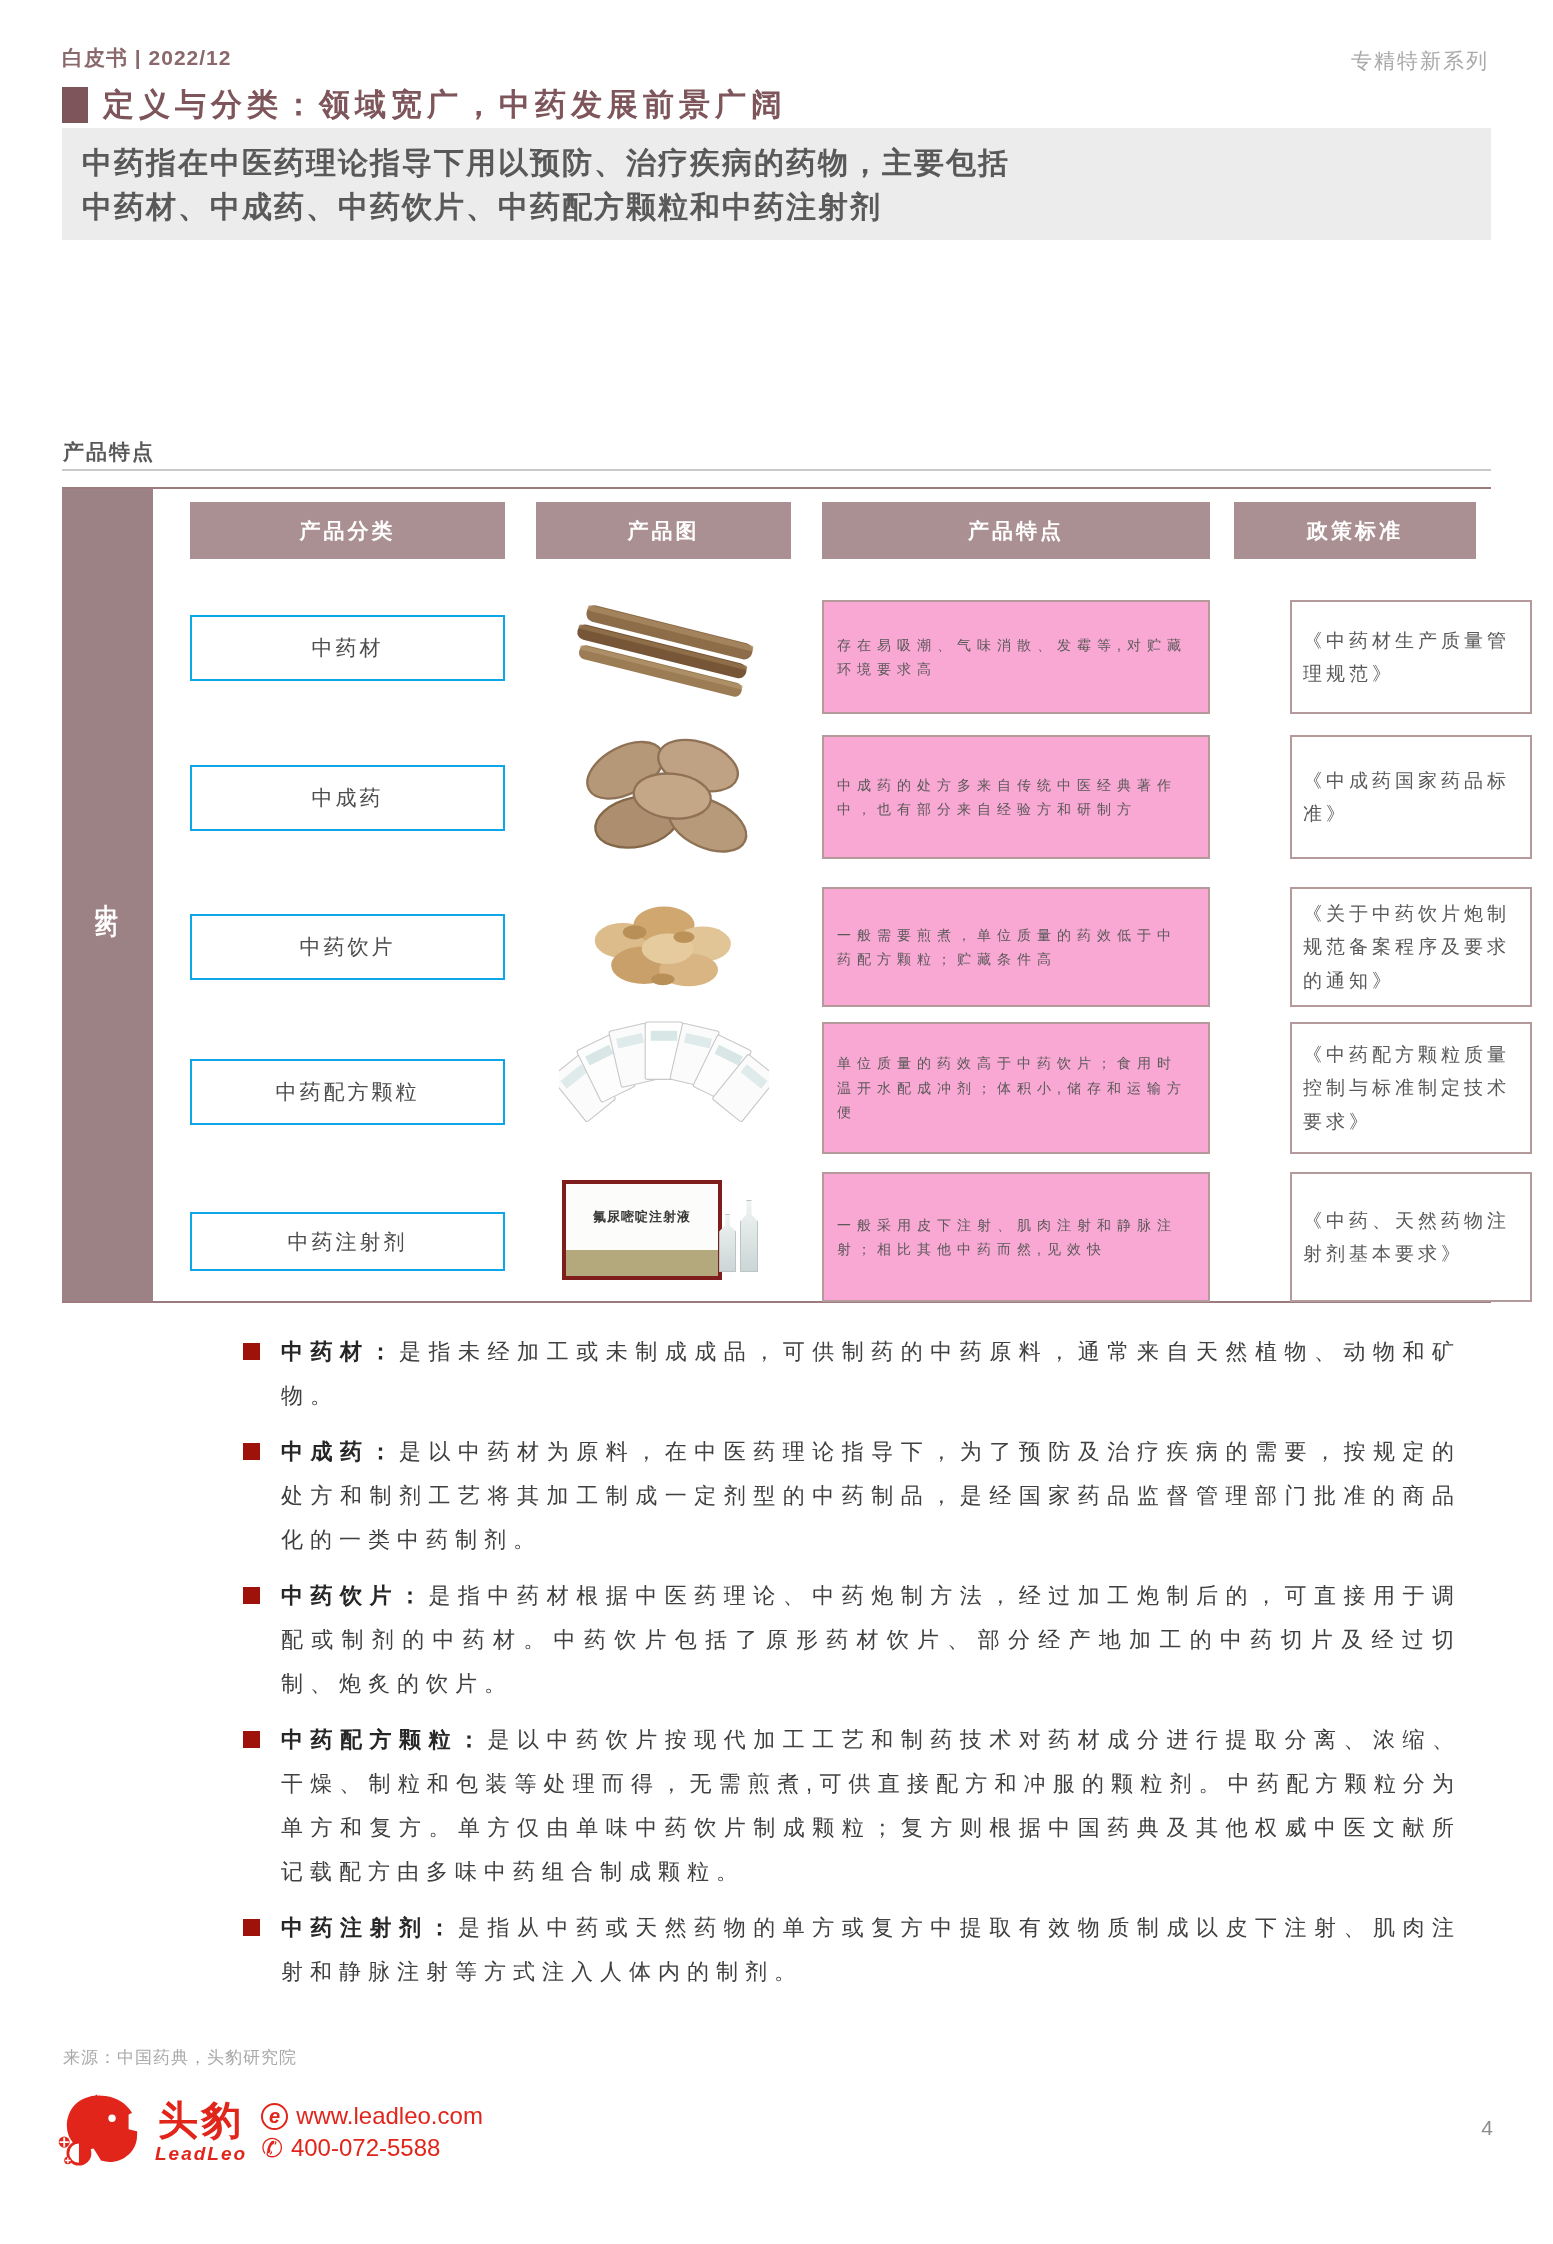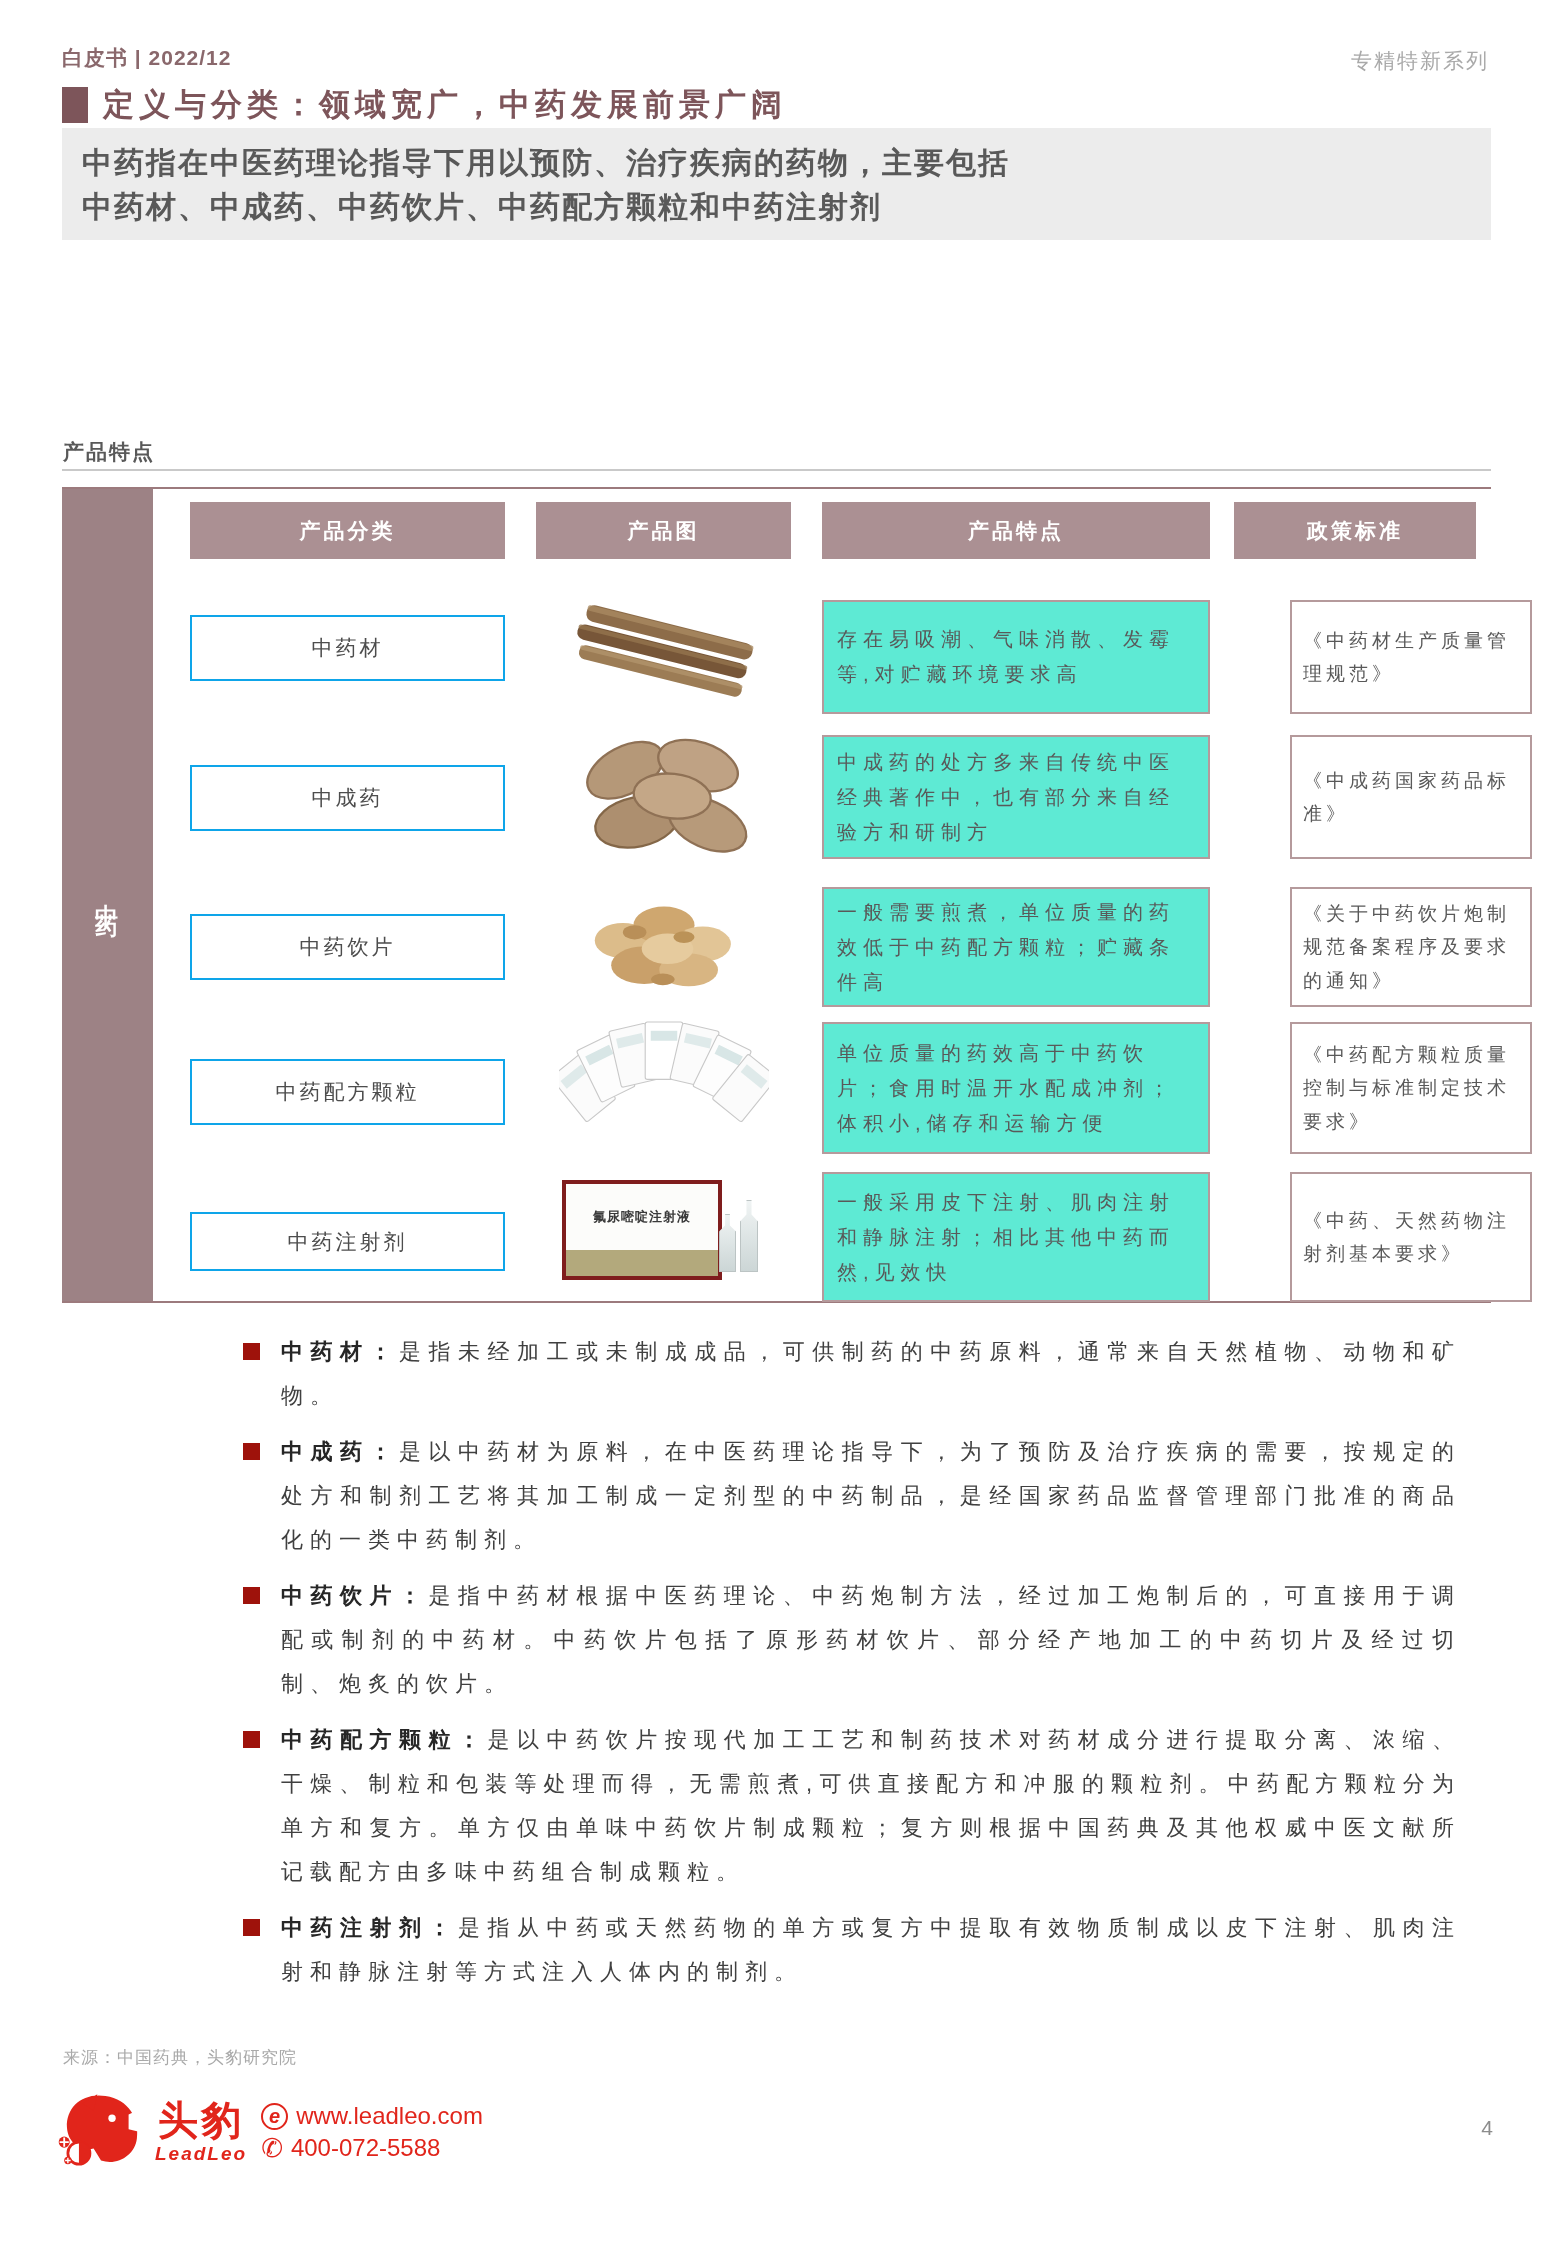--- a/index.html
+++ b/index.html
@@ -30,22 +30,22 @@
   .side{position:absolute;left:0;top:0;width:91px;height:100%;background:#9d8285;
         display:flex;align-items:center;justify-content:center;}
   .side-txt{writing-mode:vertical-rl;color:#fff;font-size:23px;font-weight:bold;letter-spacing:10px;}
 
   .thead{position:absolute;top:13px;height:57px;background:#ab9093;color:#fff;font-size:21px;font-weight:bold;
          display:flex;align-items:center;justify-content:center;letter-spacing:3px;text-align:center;}
   .th1{left:128px;width:315px;} .th2{left:474px;width:255px;} .th3{left:760px;width:388px;} .th4{left:1172px;width:242px;}
 
   .catbox{position:absolute;left:128px;width:315px;border:2px solid #0ea5e9;background:#fff;box-sizing:border-box;
           display:flex;align-items:center;justify-content:center;font-size:21px;color:#4d4d4d;letter-spacing:3px;}
-  .featbox{position:absolute;left:760px;width:388px;border:2px solid #b59a9c;background:#5eead4;box-sizing:border-box;
-           display:flex;align-items:center;padding:6px 13px;font-size:20px;color:#595959;line-height:1.75;letter-spacing:6px;}
+  .featbox{position:absolute;left:760px;width:388px;border:2px solid #b59a9c;background:#f9a8d4;box-sizing:border-box;
+           display:flex;align-items:center;padding:6px 13px;font-size:14px;color:#595959;line-height:1.75;letter-spacing:6px;}
   .polbox{position:absolute;left:1228px;width:242px;border:2px solid #b59a9c;background:#fff;box-sizing:border-box;
           display:flex;align-items:center;padding:6px 11px;font-size:19px;color:#595959;line-height:1.75;letter-spacing:4px;}
   .imgcell{position:absolute;left:474px;width:255px;display:flex;align-items:center;justify-content:center;}
 
   .c1{top:126px;height:66px;} .c2{top:276px;height:66px;} .c3{top:425px;height:66px;} .c4{top:570px;height:66px;} .c5{top:723px;height:59px;}
   .f1{top:111px;height:114px;} .f2{top:246px;height:124px;} .f3{top:398px;height:120px;} .f4{top:533px;height:132px;} .f5{top:683px;height:130px;}
   .i1{top:95px;height:135px;} .i2{top:233px;height:147px;} .i3{top:383px;height:142px;} .i4{top:523px;height:147px;} .i5{top:666px;height:142px;}
 
   
   .inj{position:relative;width:215px;height:112px;}

